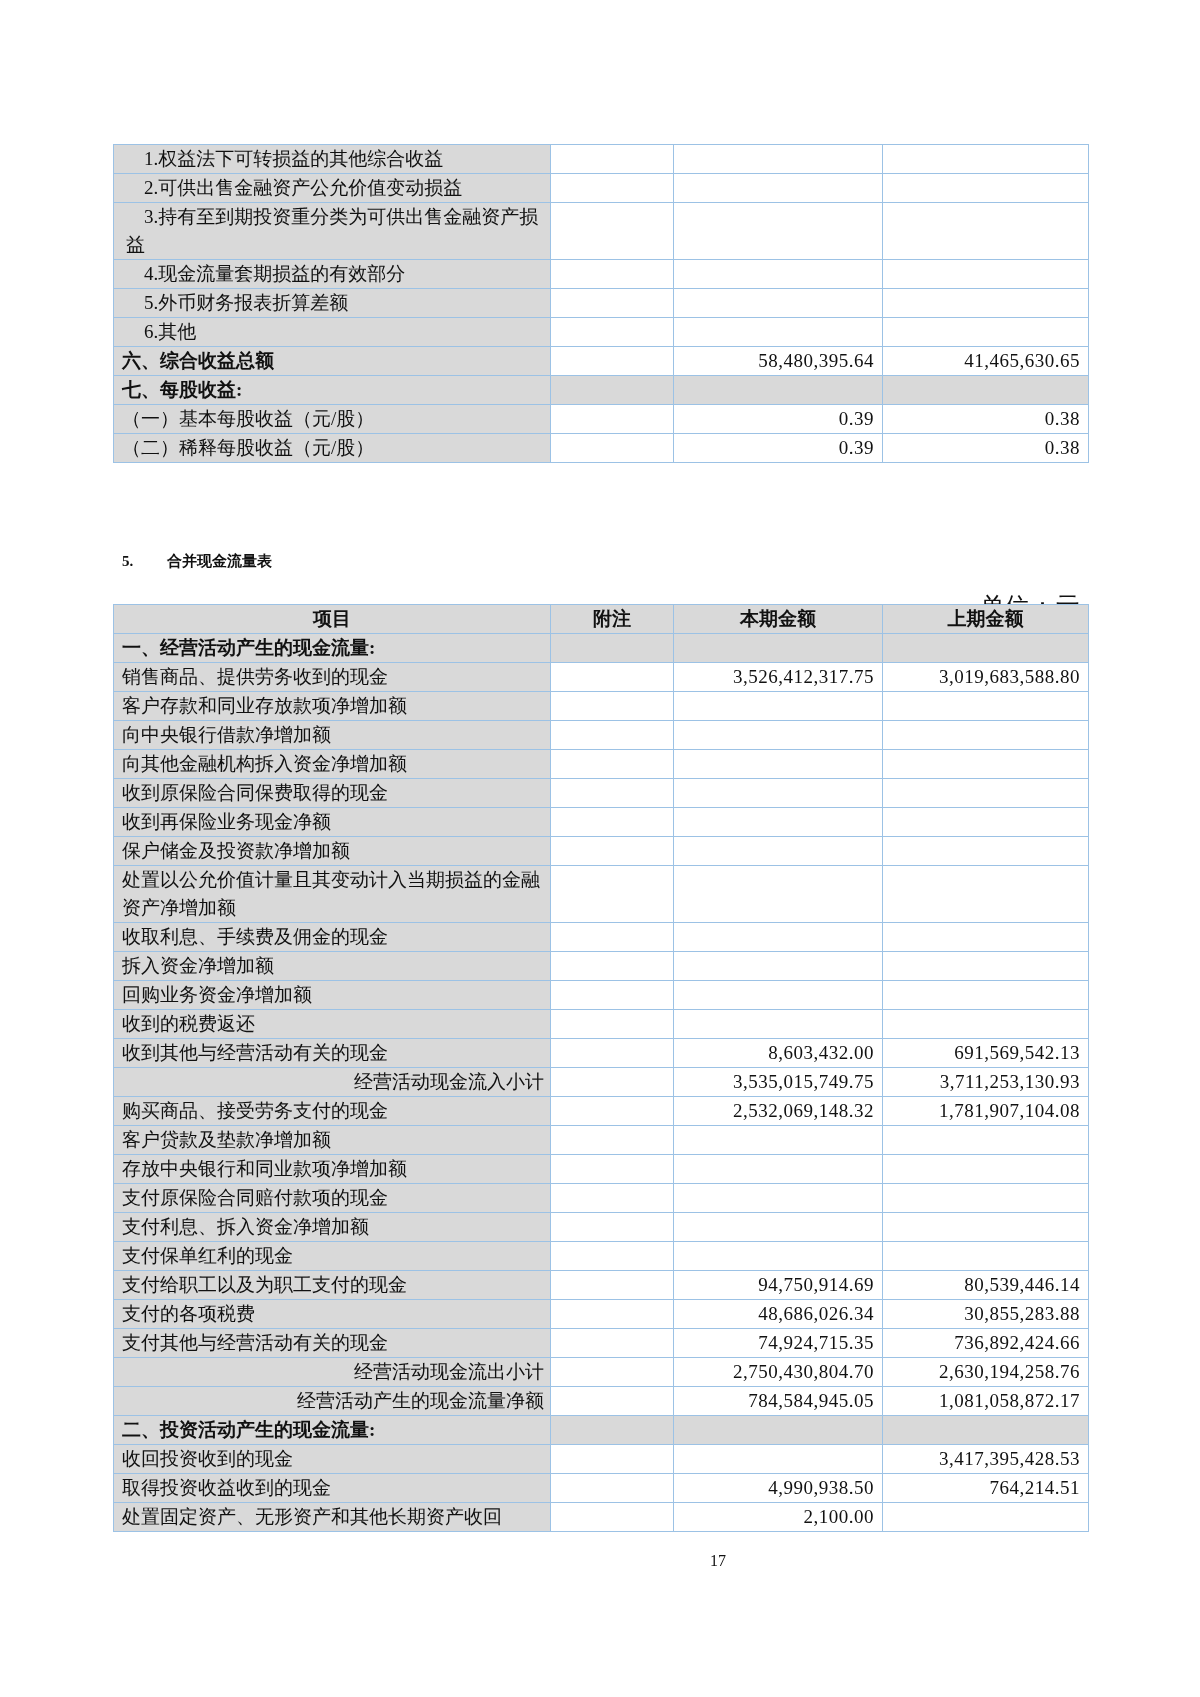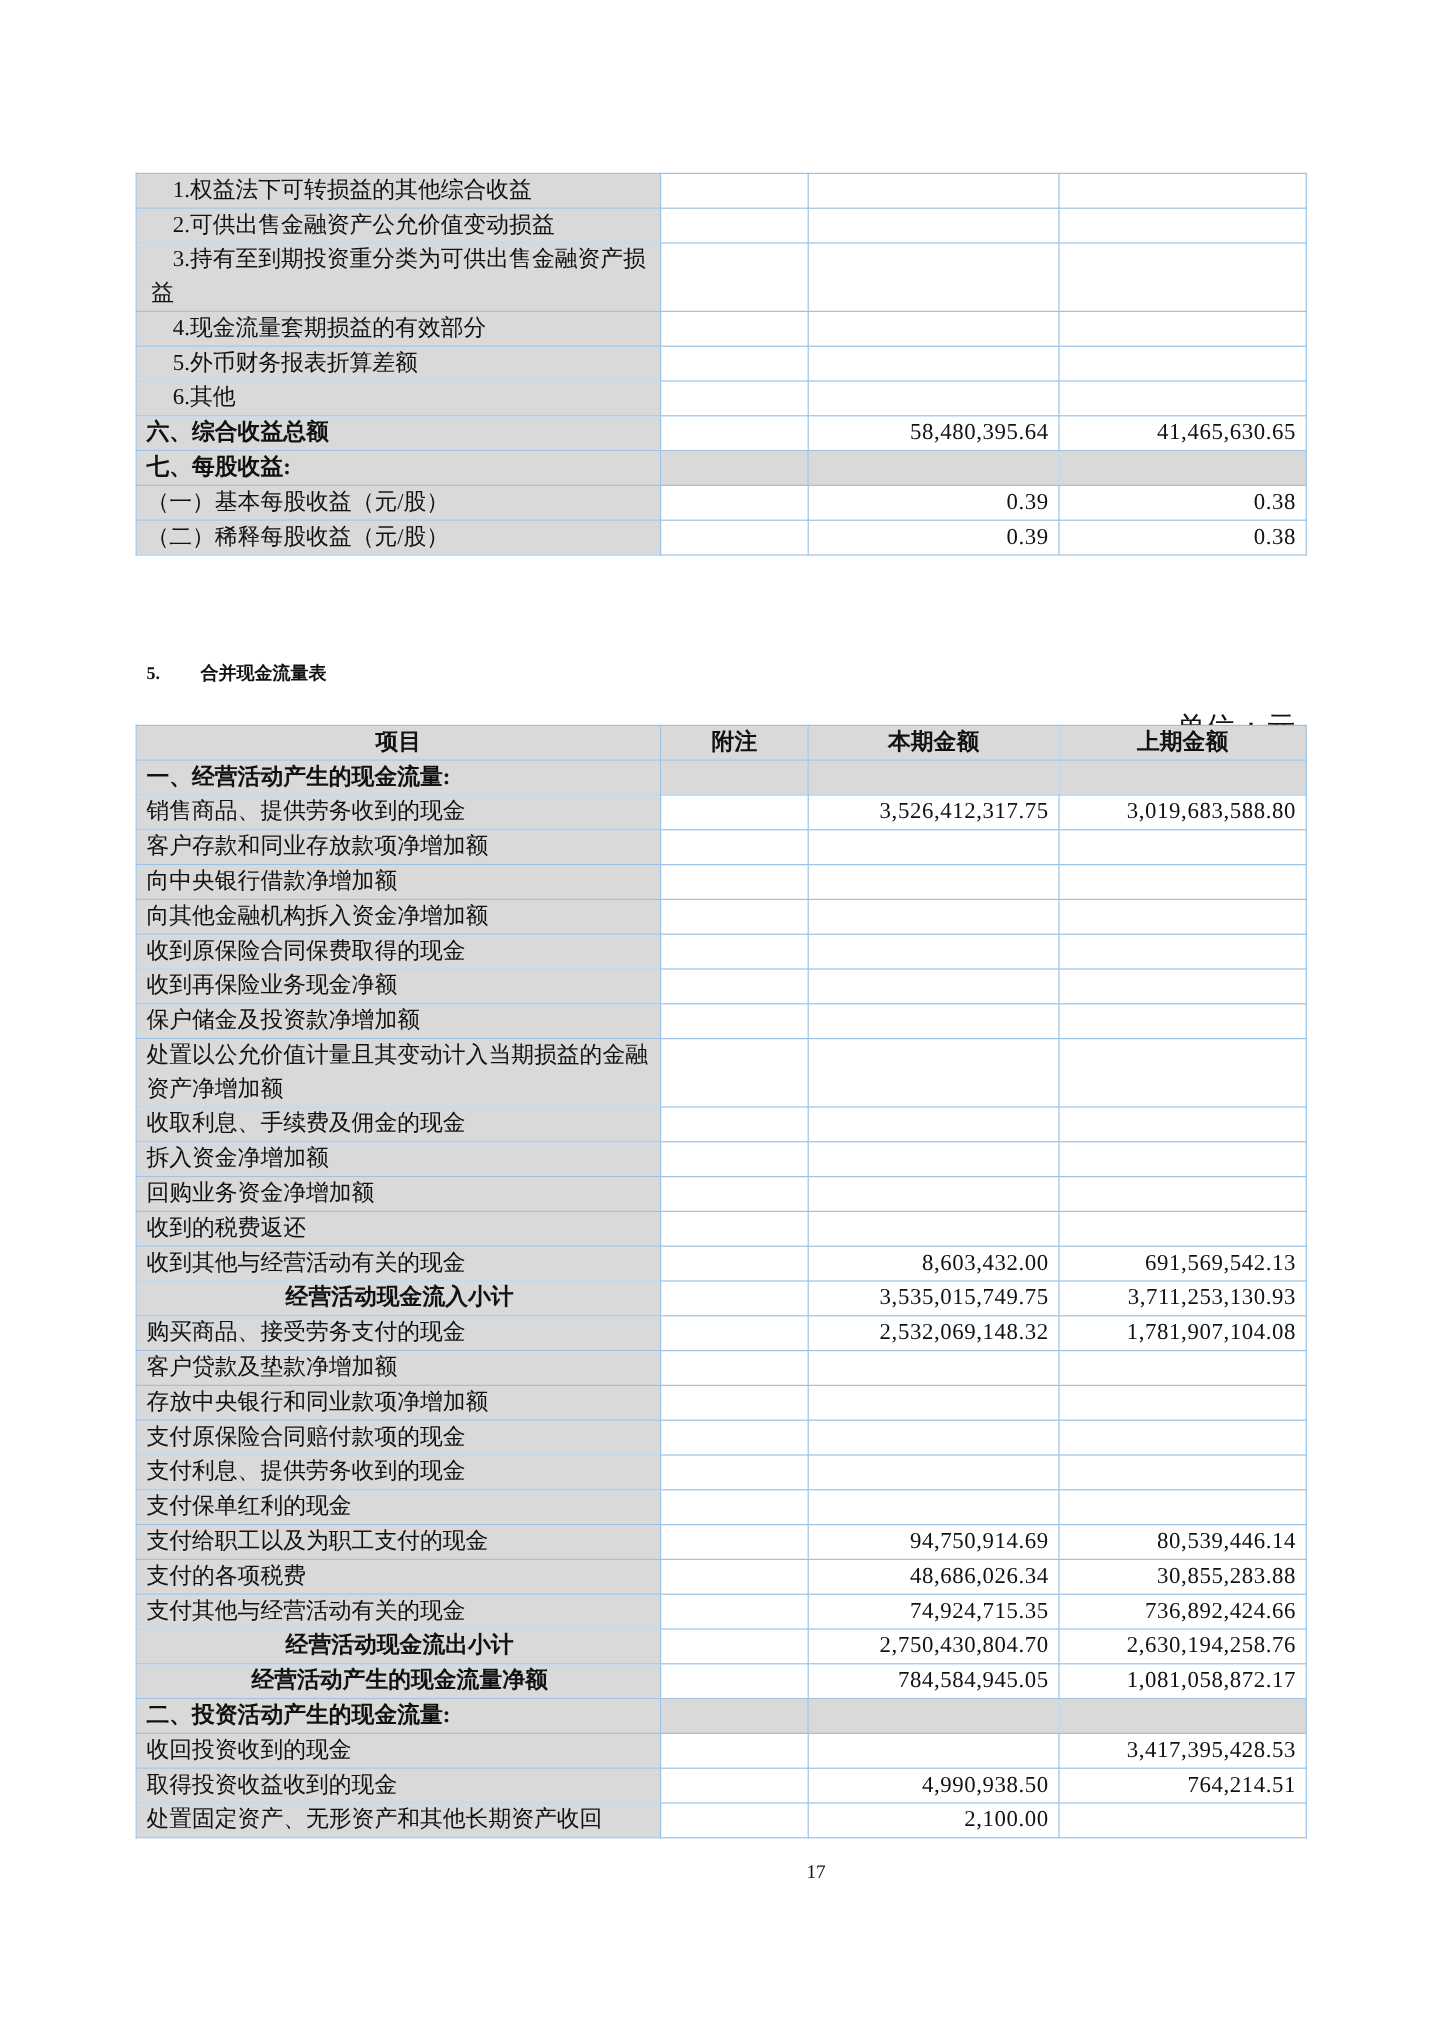--- a/index.html
+++ b/index.html
@@ -38,21 +38,21 @@
     white-space: normal;
   }
   
   .fin-table td.lab {
     background: var(--shade-color);
     text-align: left;
     padding-left: 8px;
   }
   .fin-table td.lab.indent { padding-left: 12px; text-indent: 18px; }
   .fin-table td.lab.bold   { font-weight: bold; }
-  .fin-table td.lab.center { text-align: center; font-weight: bold; }
+  .fin-table td.lab.center { text-align: right; font-weight: normal; }
   
   .fin-table td.note-cell { background: #ffffff; }
   .fin-table td.num-cell  {
     background: #ffffff;
     text-align: right;
     padding-right: 8px;
     letter-spacing: 0.5px;
   }
   
   .fin-table tr.section-row td { background: var(--shade-color); }
@@ -74,21 +74,21 @@
     position: absolute;
     top: 590px;
     left: 113px;
     width: 967px;
     text-align: right;
     font-size: 25px;
   }
   .page-number {
     position: absolute;
     top: 1552px;
-    left: 672px;
+    left: 710px;
     font-size: 16px;
   }
 </style>
 </head>
 <body>
 
 <div class="page">
 
   <table class="fin-table" id="income-table">
     <colgroup>
@@ -289,21 +289,21 @@
           <td class="num-cell"></td>
           <td class="num-cell"></td>
         </tr>
         <tr>
           <td class="lab">支付原保险合同赔付款项的现金</td>
           <td class="note-cell"></td>
           <td class="num-cell"></td>
           <td class="num-cell"></td>
         </tr>
         <tr>
-          <td class="lab">支付利息、提供劳务收到的现金</td>
+          <td class="lab">支付利息、拆入资金净增加额</td>
           <td class="note-cell"></td>
           <td class="num-cell"></td>
           <td class="num-cell"></td>
         </tr>
         <tr>
           <td class="lab">支付保单红利的现金</td>
           <td class="note-cell"></td>
           <td class="num-cell"></td>
           <td class="num-cell"></td>
         </tr>

